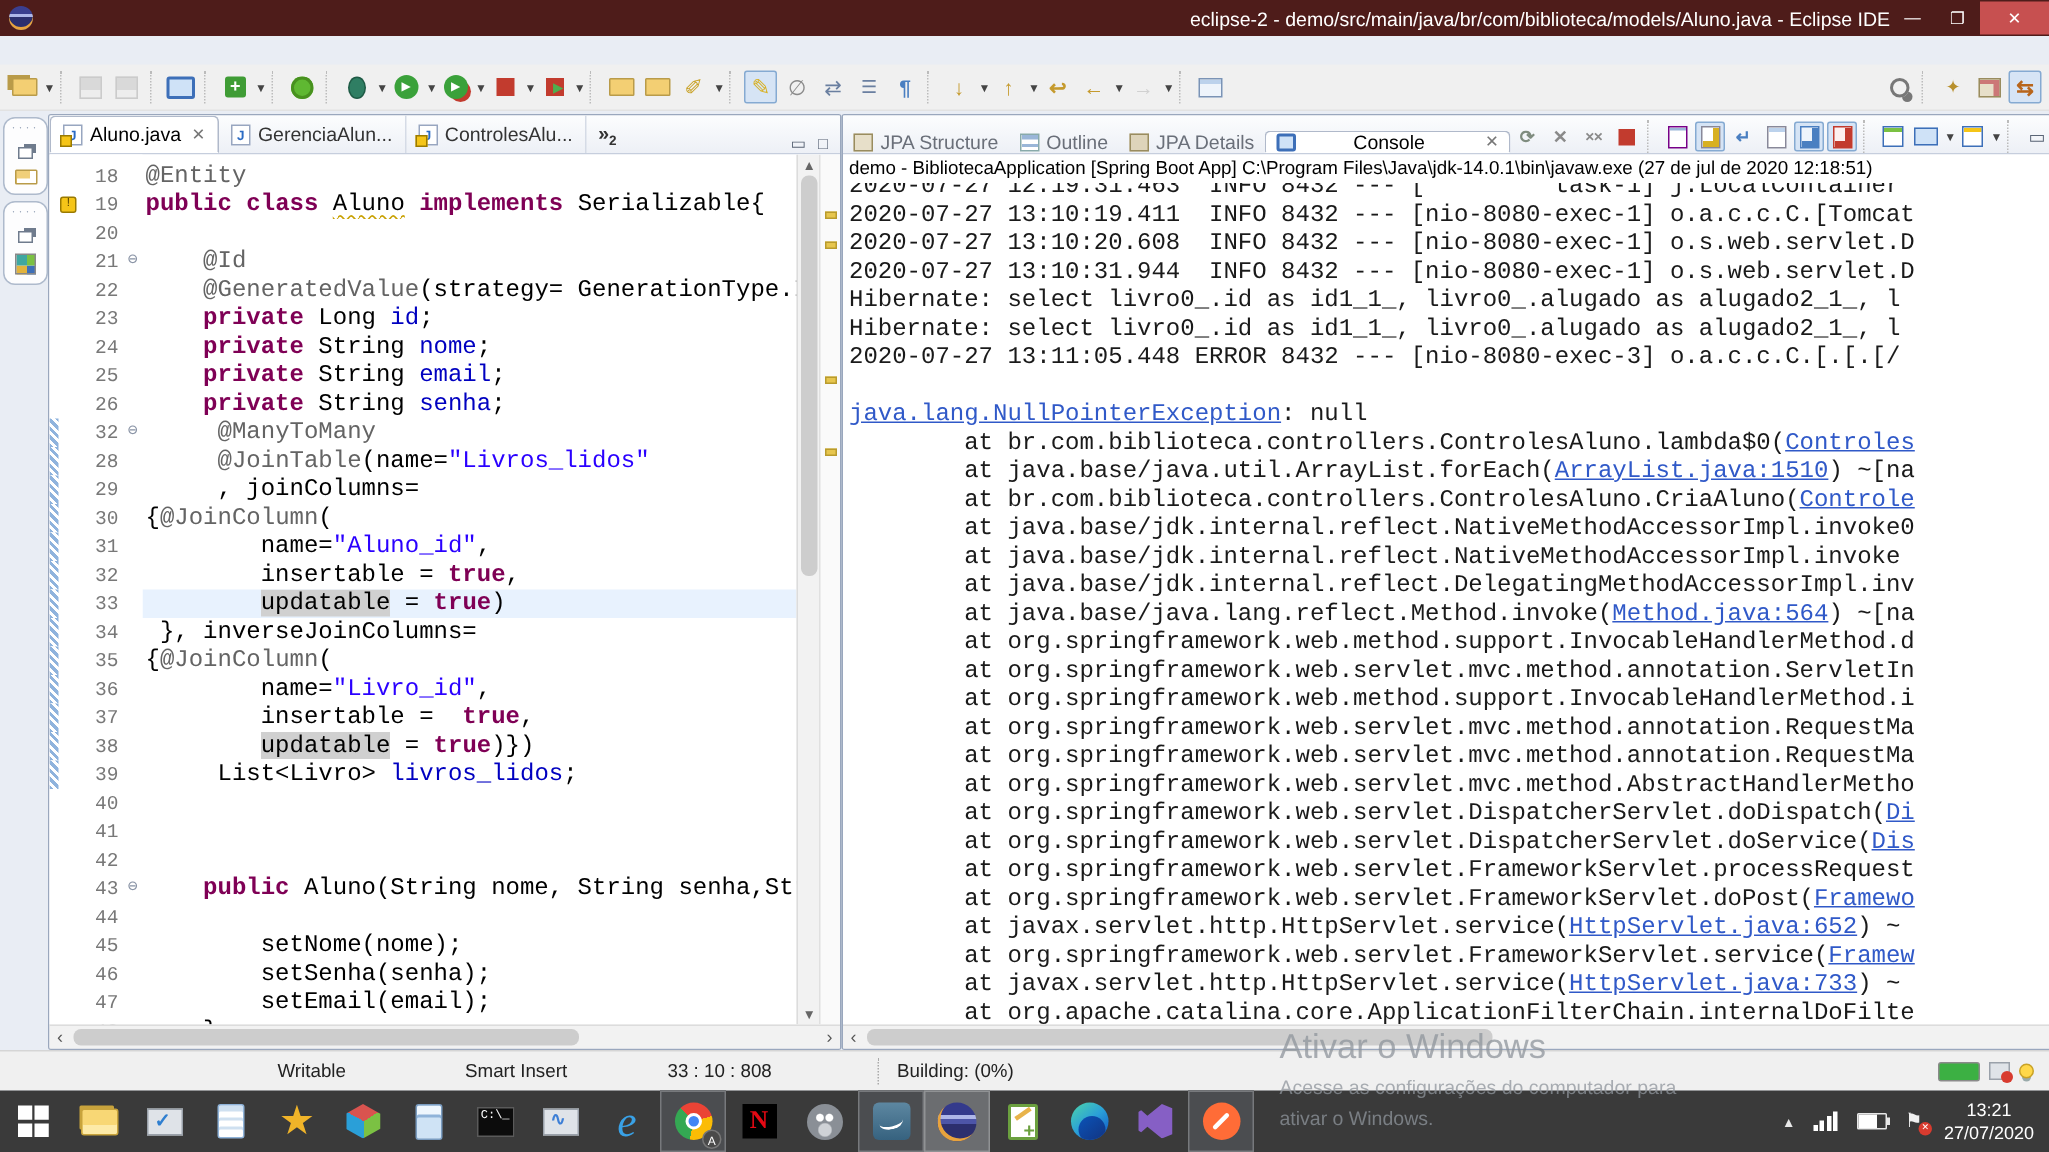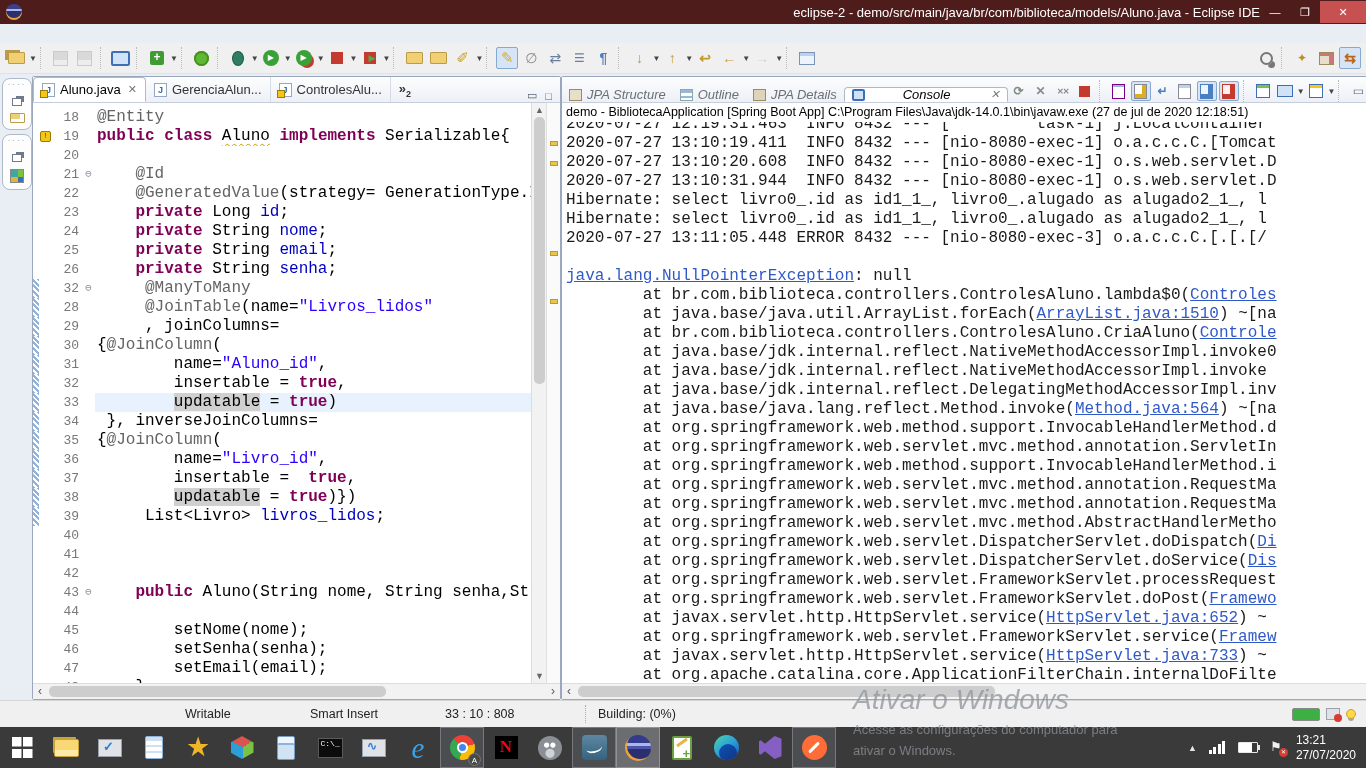--- a/index.html
+++ b/index.html
@@ -91,21 +91,21 @@
     border-right:1px solid #d5dbe6;white-space:nowrap;}
   .etab.sel{background:#fff;border:1px solid #b0b9ca;border-bottom-color:#fff;border-radius:4px 4px 0 0;color:#000;}
   .jfile{position:relative;width:13px;height:14px;background:#fff;border:1px solid #98a6c0;font-size:9px;
     font-weight:bold;color:#2b6bc4;display:flex;align-items:center;justify-content:center;}
   .jfile.warn::after{content:"";position:absolute;left:-3px;bottom:-2px;width:6px;height:6px;background:#f5c518;border:1px solid #9a7a00;}
   .tab-close{color:#777;font-size:11px;margin-left:2px;}
   .more-tabs{margin-left:8px;color:#333;font-weight:bold;font-size:13px;align-self:center;}
   .more-tabs sub{font-size:9px;}
   .tabbar-spacer{flex:1;}
   .mini-window-btns{display:flex;gap:8px;margin:0 8px;color:#5a6576;font-size:11px;align-items:center;}
-  .vtab{display:flex;align-items:center;gap:5px;height:15px;padding:0 7px;color:#6a6f79;white-space:nowrap;font-style:italic;}
+  .vtab{display:flex;align-items:center;gap:5px;height:15px;padding:0 7px;color:#6a6f79;white-space:nowrap;}
   .vtab.sel{background:#fff;border:1px solid #b0b9ca;border-bottom-color:#fff;border-radius:4px 4px 0 0;color:#000;gap:38px;}
   .vticon{width:13px;height:12px;display:inline-block;}
   .ic-jpa-structure{background:#e7dfc9;border:1px solid #998c5f;}
   .ic-outline{background:linear-gradient(#fff,#fff),#fff;border:1px solid #8aa;box-shadow:inset 0 3px 0 #9ab6d8, inset 0 6px 0 #fff, inset 0 8px 0 #9ab6d8;}
   .ic-jpa-details{background:#ded4ba;border:1px solid #998c5f;}
   .ic-console{background:#cfe2f7;border:2px solid #3d6fb8;border-radius:2px;}
 
   
   .ctb{display:flex;align-items:center;margin-right:4px;}
   .ctb .tbi{width:20px;height:20px;font-size:12px;}
@@ -161,21 +161,21 @@
     white-space:nowrap;overflow:hidden;flex:0 0 19px;background:#fff;}
   .console-body{flex:1;display:flex;overflow:hidden;background:#fff;}
   .ccol{flex:1;overflow:hidden;padding-left:4px;}
   .ccanvas{margin-top:-7px;}
   .crow{height:19px;line-height:19px;font-family:"Liberation Mono","DejaVu Sans Mono",monospace;
     font-size:16px;white-space:pre;color:#1a1a1a;overflow:hidden;}
   .lnk{color:#3059c8;text-decoration:underline;}
 
   
   .watermark{position:absolute;left:853px;top:610px;color:#8f959c;opacity:.75;pointer-events:none;z-index:5;}
-  .wm1{font-size:28px;font-style:italic;}
+  .wm1{font-size:23px;}
   .wm2,.wm3{font-size:13px;margin-top:6px;}
 
   
   .statusbar{position:absolute;top:700px;left:0;width:1366px;height:27px;background:#f0f0f0;
     display:flex;align-items:center;font-size:12.5px;color:#222;border-top:1px solid #d5d5d5;}
   .sb-cell{padding:0 10px;height:18px;line-height:18px;}
   .sb-spacer{width:175px;}
   .sb-w{width:125px;}
   .sb-si{width:135px;}
   .sb-pos{width:150px;}
@@ -197,21 +197,21 @@
   .net-icon{width:17px;height:13px;background:
     linear-gradient(#fff,#fff) 0 100%/3px 4px,
     linear-gradient(#fff,#fff) 4.5px 100%/3px 7px,
     linear-gradient(#fff,#fff) 9px 100%/3px 10px,
     linear-gradient(#fff,#fff) 13.5px 100%/3px 13px;background-repeat:no-repeat;}
   .battery-icon{width:20px;height:11px;border:1px solid #e8e8e8;border-radius:1px;position:relative;background:linear-gradient(90deg,#fff 0 70%,transparent 70%);}
   .battery-icon::after{content:"";position:absolute;right:-3px;top:2px;width:2px;height:5px;background:#e8e8e8;}
   .flag-icon{position:relative;width:14px;height:14px;}
   .flag-icon::before{content:"⚑";color:#f0f0f0;font-size:13px;position:absolute;left:0;top:-2px;}
   .flag-icon::after{content:"✕";position:absolute;right:-4px;bottom:-2px;width:9px;height:9px;border-radius:50%;background:#d83b2f;color:#fff;font-size:6px;line-height:9px;text-align:center;}
-  .clock{font-size:12px;text-align:left;line-height:15px;}
+  .clock{font-size:12px;text-align:center;line-height:15px;}
 
   
   .tb-start-button{width:21px;height:21px;background:
     linear-gradient(#fff,#fff) 0 0/9.5px 9.5px,
     linear-gradient(#fff,#fff) 11.5px 0/9.5px 9.5px,
     linear-gradient(#fff,#fff) 0 11.5px/9.5px 9.5px,
     linear-gradient(#fff,#fff) 11.5px 11.5px/9.5px 9.5px;background-repeat:no-repeat;}
   .tb-file-explorer{width:25px;height:18px;background:#f8d775;border:1px solid #c8a33c;border-radius:2px;box-shadow:inset 0 -6px 0 #fdeaa8,-2px -3px 0 -1px #c8a33c;}
   .tb-pc-app{width:24px;height:18px;background:#dfe3e8;border:1px solid #9aa1aa;position:relative;}
   .tb-pc-app::before{content:"✓";position:absolute;left:4px;top:-1px;color:#2f7fd0;font-size:13px;font-weight:bold;}

